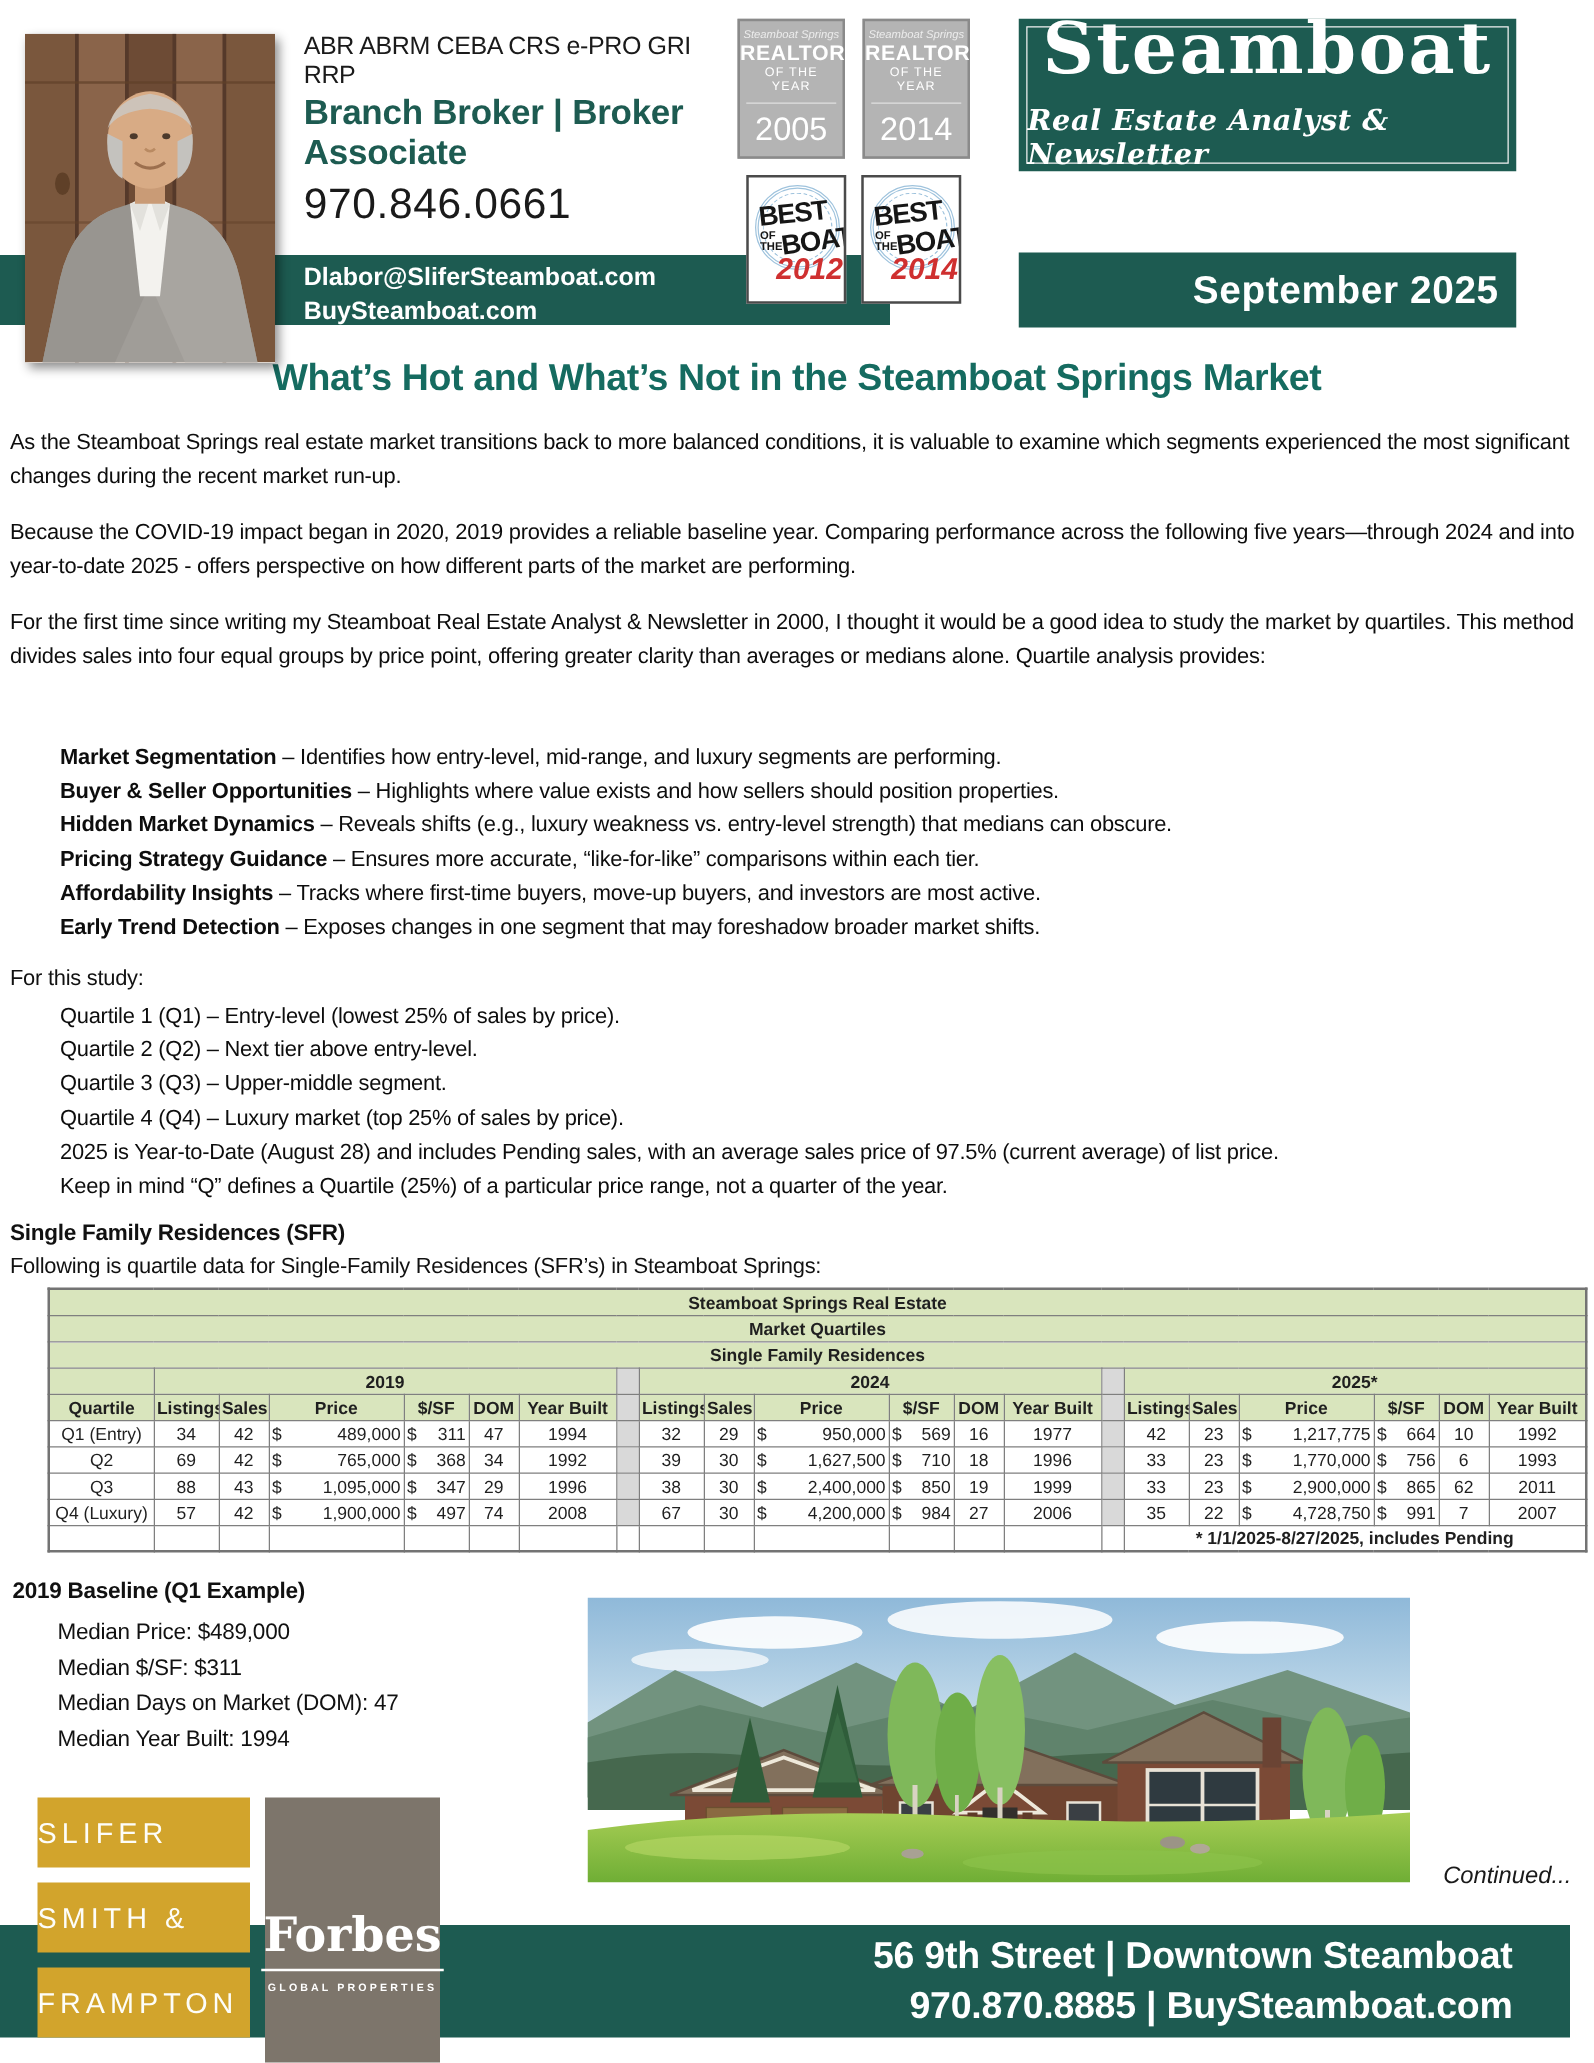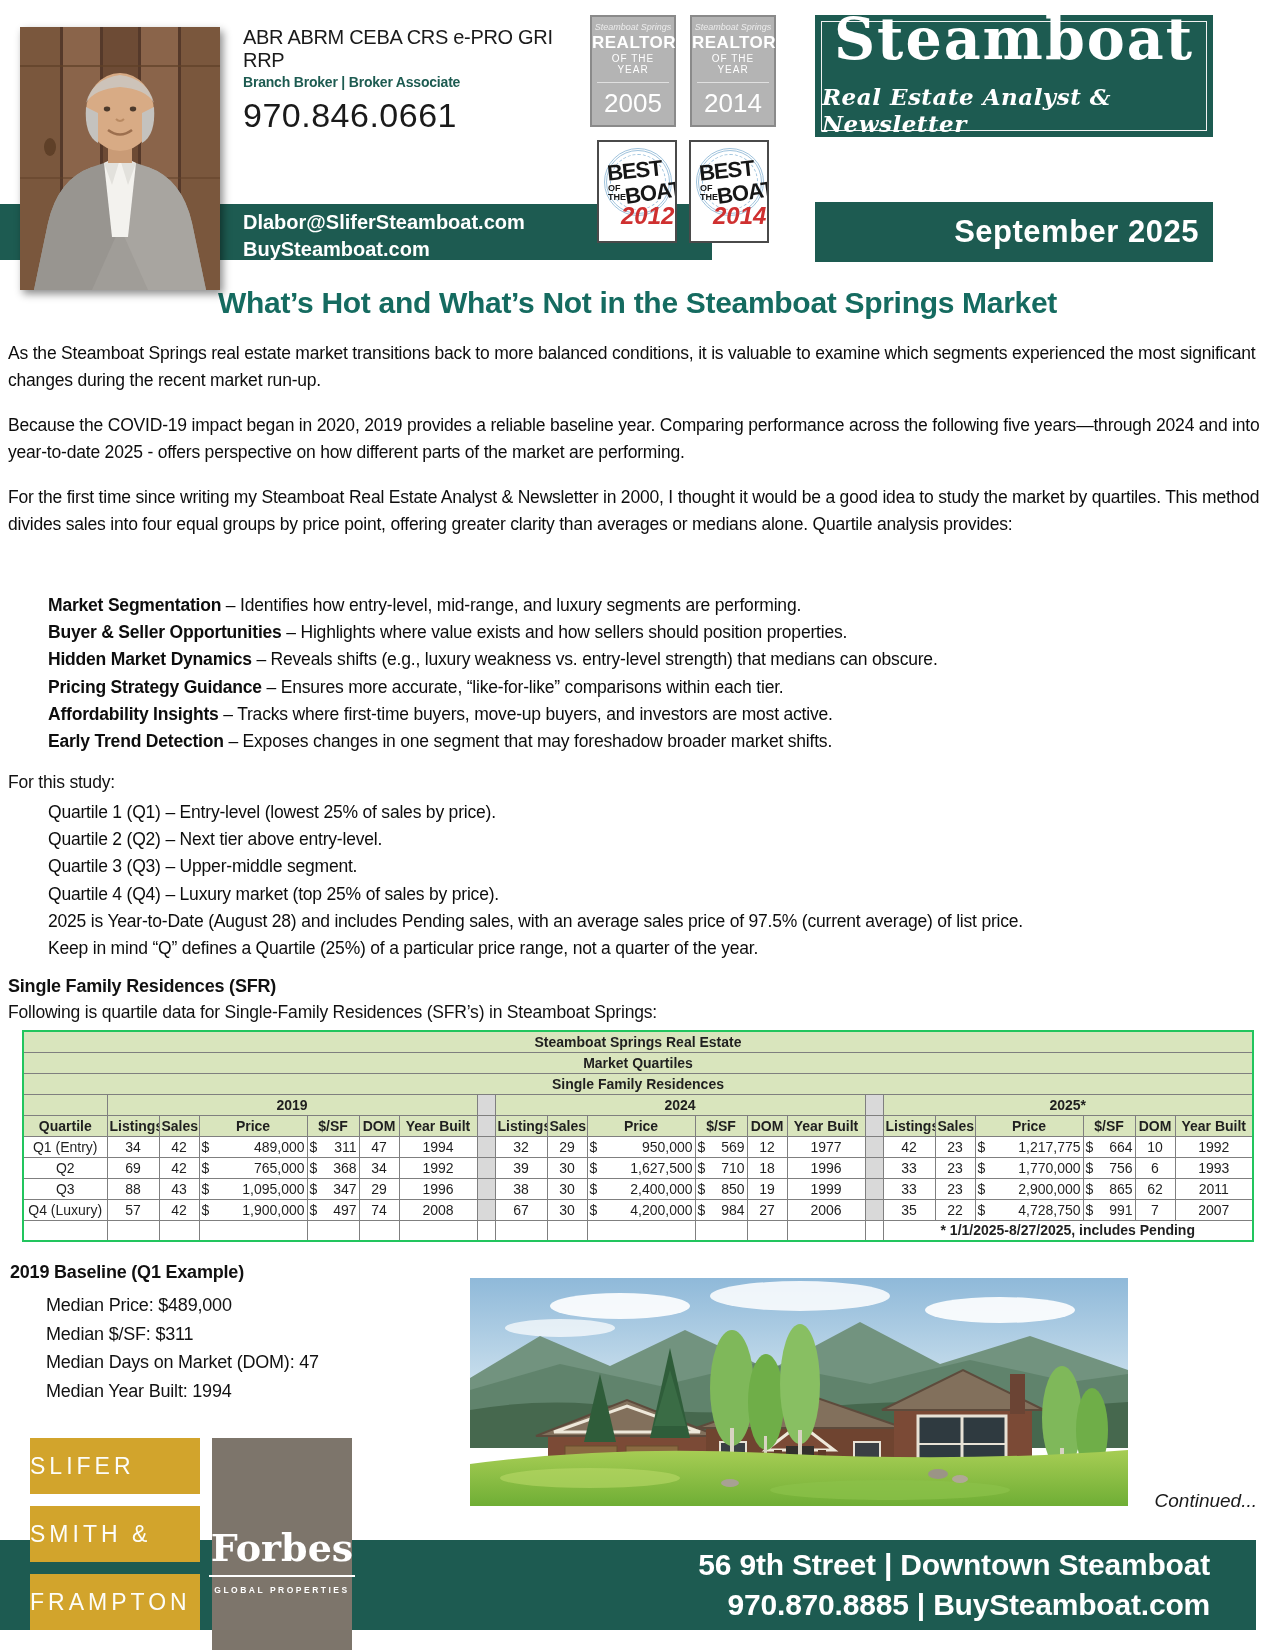--- a/index.html
+++ b/index.html
@@ -28,21 +28,21 @@
 
   .photo-frame{left:20px;top:27px;width:200px;height:263px;z-index:3;box-shadow:3px 4px 8px rgba(0,0,0,.45);}
   .photo-frame svg{display:block;width:100%;height:100%;}
 
   .name-block{left:243px;top:26px;width:350px;z-index:2;}
   .name-line{font-size:45px;color:var(--green);letter-spacing:.5px;border-bottom:4px solid var(--green);
     padding-bottom:3px;display:inline-block;line-height:1.05;}
   .name-first{font-weight:800;}
   .name-last{font-weight:400;}
   .credentials{font-size:20px;color:#1a1a1a;letter-spacing:-.3px;}
-  .role{font-size:14px;font-weight:bold;color:var(--green);margin-top:2px;letter-spacing:-.2px;}
+  .role{font-size:28px;font-weight:bold;color:var(--green);margin-top:2px;letter-spacing:-.2px;}
   .phone{font-size:34px;color:#1a1a1a;margin-top:6px;letter-spacing:.5px;}
 
   .realtor-badge{width:86px;height:112px;top:15px;background:var(--badgegray);border:2px solid #8a8a8a;
     z-index:2;text-align:center;color:#fff;padding-top:5px;}
   .realtor-badge .small{font-size:9px;color:#ececec;font-style:italic;}
   .realtor-badge .big{font-size:17px;font-weight:bold;letter-spacing:.5px;margin-top:1px;}
   .realtor-badge .mid{font-size:10px;letter-spacing:1px;border-bottom:1px solid #e0e0e0;
     padding-bottom:7px;width:72px;margin:0 auto;}
   .realtor-badge .year{font-size:26px;margin-top:5px;}
 
@@ -75,21 +75,21 @@
   .bullet-line .lead{font-weight:bold;}
   .study-label{left:8px;top:772px;font-size:17.5px;letter-spacing:-.2px;}
   .study{top:799px;}
   .sfr-heading{left:8px;top:976px;font-size:18px;font-weight:bold;letter-spacing:-.2px;}
   .sfr-intro{left:8px;top:1002px;font-size:17.5px;letter-spacing:-.2px;}
   .continued{right:18px;top:1490px;font-style:italic;font-size:19px;color:#1a1a1a;z-index:1;}
 
   
   .tablewrap{left:22px;top:1030px;z-index:1;}
   table.qt{border-collapse:collapse;table-layout:fixed;width:1232px;
-    font-size:14px;color:#1f1f1f;border:2px solid #22c55e;}
+    font-size:14px;color:#1f1f1f;border:2px solid #737373;margin-left:16px;}
   table.qt td{border:1px solid #7f7f7f;height:21px;text-align:center;padding:0 2px;
     overflow:hidden;white-space:nowrap;}
   td.banner{background:var(--tablegreen);font-weight:bold;}
   td.g{background:var(--tablegreen);font-weight:bold;}
   td.q{text-align:left;padding-left:5px;background:#fff;}
   td.c{background:#fff;}
   td.sp{background:#d9d9d9;}
   td.money{background:#fff;padding:0 5px;}
   td.money .sym{float:left;}
   td.money .val{float:right;}
@@ -318,21 +318,21 @@
           <td class="c">32</td>
           <td class="c">29</td>
           <td class="money">
             <span class="sym">$</span>
             <span class="val">950,000</span>
           </td>
           <td class="money">
             <span class="sym">$</span>
             <span class="val">569</span>
           </td>
-          <td class="c">12</td>
+          <td class="c">16</td>
           <td class="c">1977</td>
           <td class="sp"></td>
           <td class="c">42</td>
           <td class="c">23</td>
           <td class="money">
             <span class="sym">$</span>
             <span class="val">1,217,775</span>
           </td>
           <td class="money">
             <span class="sym">$</span>

